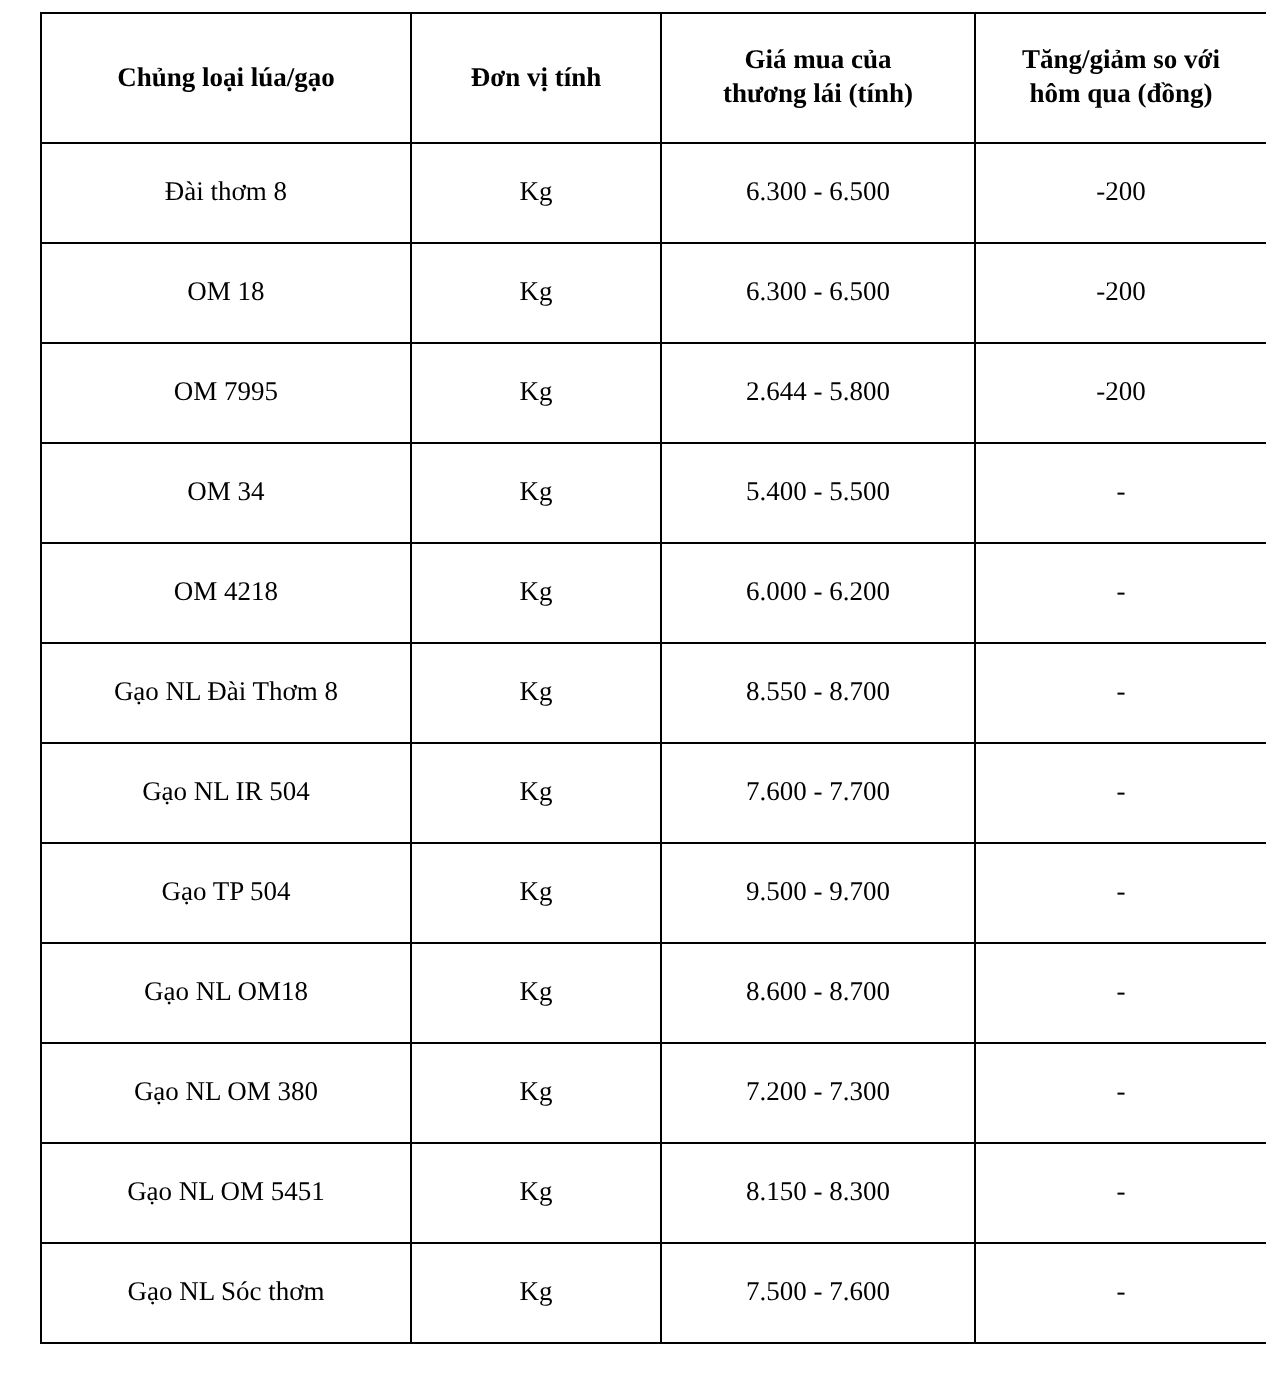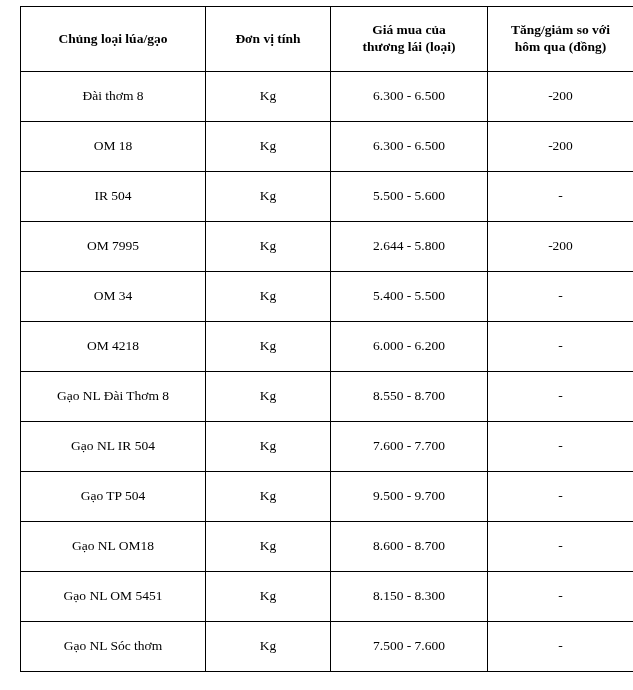--- a/index.html
+++ b/index.html
@@ -62,46 +62,40 @@
     <thead>
       <tr>
         <th>
           <span>Chủng loại lúa/gạo</span>
         </th>
         <th>
           <span>Đơn vị tính</span>
         </th>
         <th>
           <span>Giá mua của</span><br>
-          <span>thương lái (loại)</span>
+          <span>thương lái (tính)</span>
         </th>
         <th>
           <span>Tăng/giảm so với</span><br>
           <span>hôm qua (đồng)</span>
         </th>
       </tr>
     </thead>
     <tbody>
       <tr>
         <td>Đài thơm 8</td>
         <td>Kg</td>
         <td>6.300 - 6.500</td>
         <td>-200</td>
       </tr>
       <tr>
         <td>OM 18</td>
         <td>Kg</td>
         <td>6.300 - 6.500</td>
         <td>-200</td>
-      </tr>
-      <tr>
-        <td>IR 504</td>
-        <td>Kg</td>
-        <td>5.500 - 5.600</td>
-        <td>-</td>
       </tr>
       <tr>
         <td>OM 7995</td>
         <td>Kg</td>
         <td>2.644 - 5.800</td>
         <td>-200</td>
       </tr>
       <tr>
         <td>OM 34</td>
         <td>Kg</td>
@@ -132,20 +126,26 @@
         <td>9.500 - 9.700</td>
         <td>-</td>
       </tr>
       <tr>
         <td>Gạo NL OM18</td>
         <td>Kg</td>
         <td>8.600 - 8.700</td>
         <td>-</td>
       </tr>
       <tr>
+        <td>Gạo NL OM 380</td>
+        <td>Kg</td>
+        <td>7.200 - 7.300</td>
+        <td>-</td>
+      </tr>
+      <tr>
         <td>Gạo NL OM 5451</td>
         <td>Kg</td>
         <td>8.150 - 8.300</td>
         <td>-</td>
       </tr>
       <tr>
         <td>Gạo NL Sóc thơm</td>
         <td>Kg</td>
         <td>7.500 - 7.600</td>
         <td>-</td>

